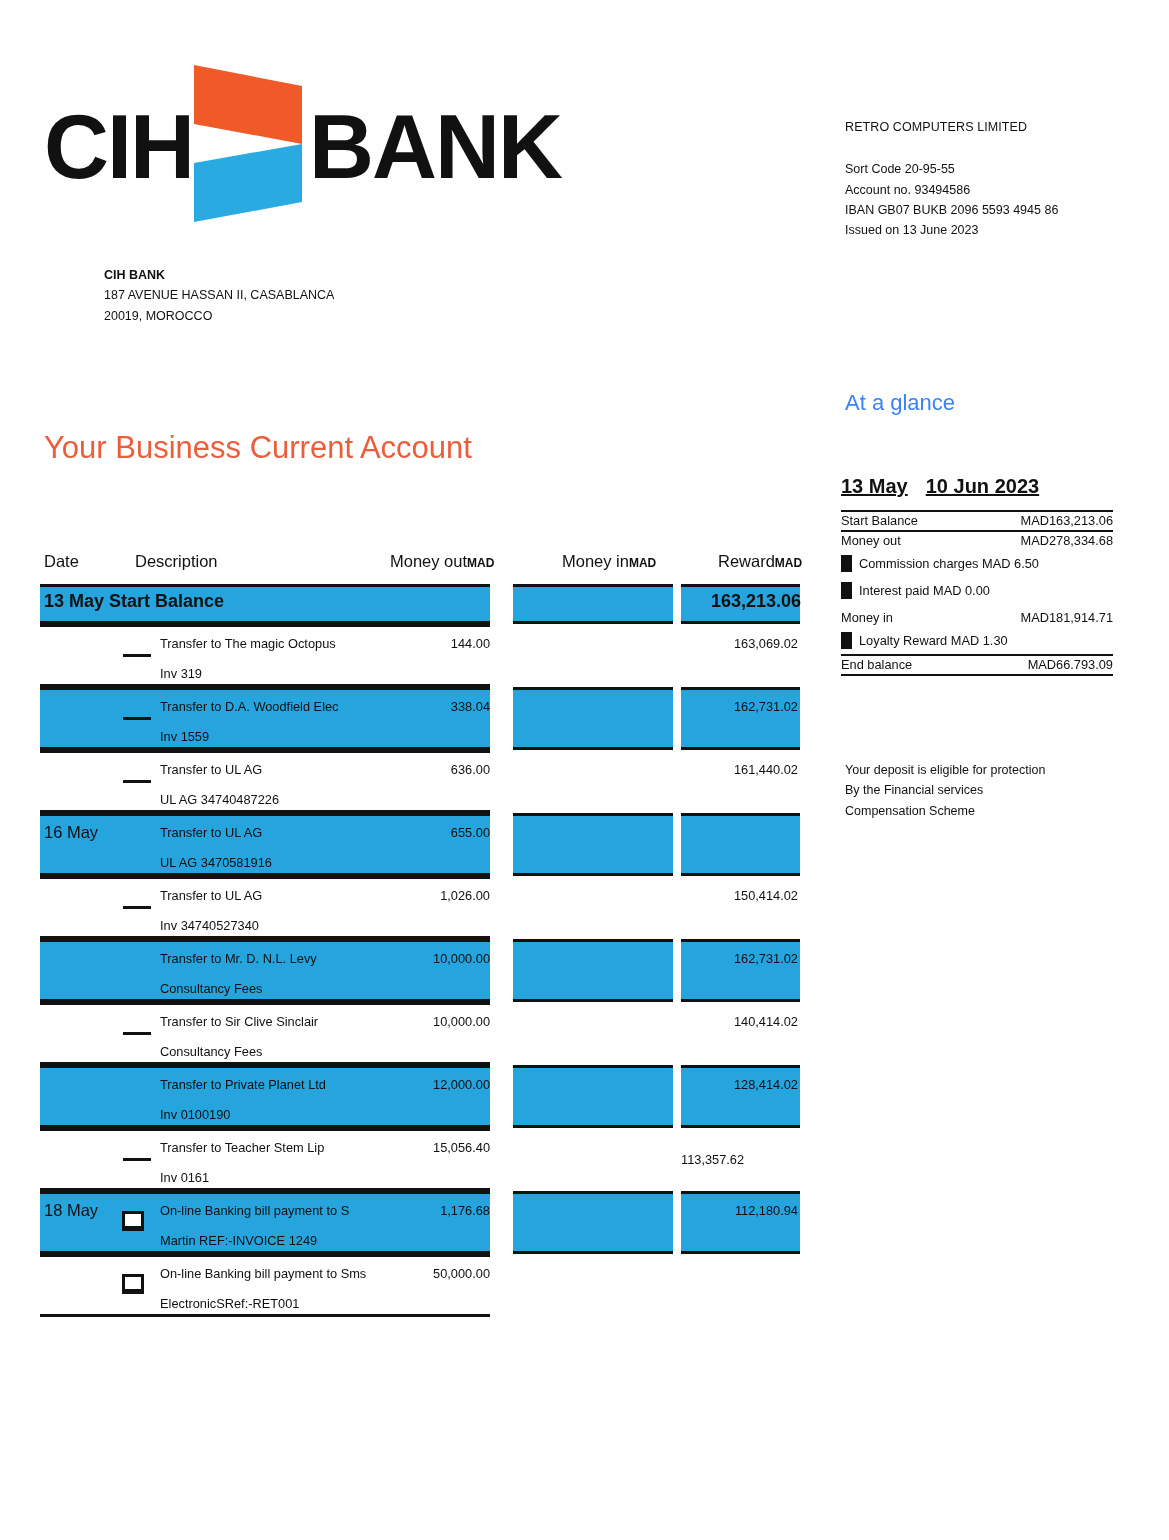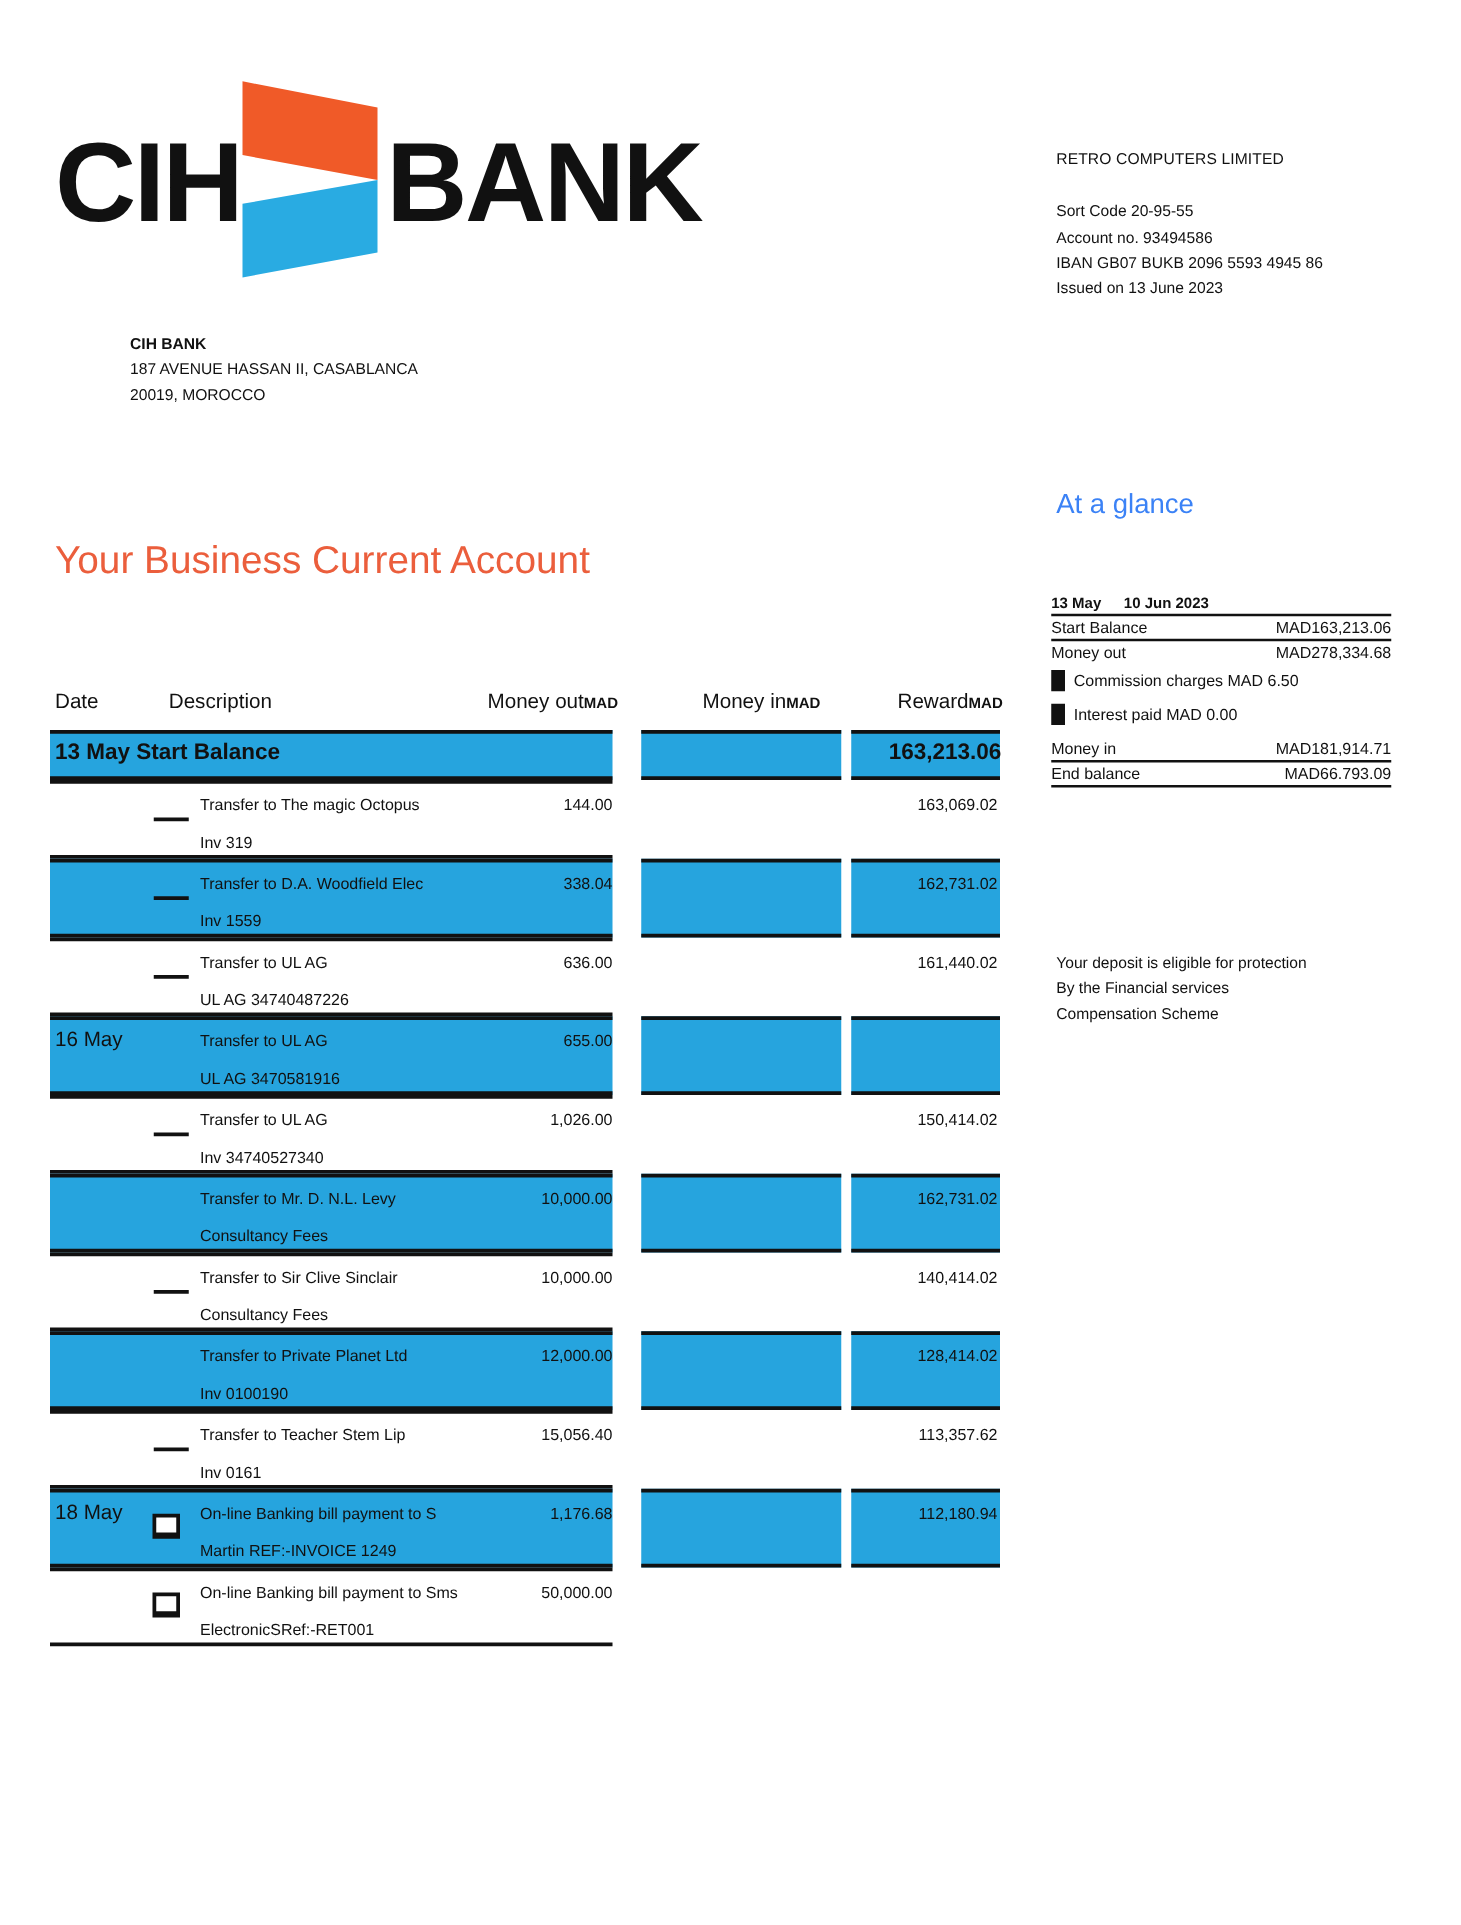--- a/index.html
+++ b/index.html
@@ -42,21 +42,21 @@
     font-size: 31px; color: #EB5E3C; font-weight: 400; letter-spacing: 0px;
   }
 
   
   .glance-title {
     position: absolute; left: 845px; top: 390px;
     font-size: 22px; color: #3b82f6; font-weight: 400;
   }
   .glance { position: absolute; left: 841px; top: 474px; width: 272px; font-size: 12.8px; }
   .g-row { display: flex; justify-content: space-between; align-items: baseline; padding: 1px 0 2px 0; }
-  .g-head { font-size: 12px; font-weight: 700; padding-bottom: 2px; }
+  .g-head { font-size: 20px; font-weight: 700; padding-bottom: 12px; text-decoration: underline; }
   .g-head .g-h2 { margin-left: 18px; }
   .rule-thick { border-top: 2.5px solid #111; }
   .rule-med { border-top: 2px solid #111; }
   .g-bullet-row { display: flex; align-items: center; gap: 7px; padding: 5px 0 5px 0; }
   .g-sq { width: 11px; height: 17px; background: #111; flex: none; }
   .g-note { position: absolute; left: 845px; top: 760px; font-size: 12.5px; line-height: 1.62; }
 
   
   .tbl { position: absolute; left: 40px; top: 552px; width: 760px; }
   .thead { position: relative; height: 32px; font-size: 16.5px; }
@@ -166,20 +166,24 @@
       <span class="g-sq"></span>
       <span>Commission charges MAD 6.50</span>
     </div>
     <div class="g-bullet-row">
       <span class="g-sq"></span>
       <span>Interest paid MAD 0.00</span>
     </div>
     <div class="g-row" style="padding-top:6px;">
       <span>Money in</span>
       <span>MAD181,914.71</span>
+    </div>
+    <div class="g-bullet-row">
+      <span class="g-sq"></span>
+      <span>Loyalty Reward MAD 1.30</span>
     </div>
     <div class="rule-med"></div>
     <div class="g-row">
       <span>End balance</span>
       <span>MAD66.793.09</span>
     </div>
     <div class="rule-thick"></div>
   </div>
 
   <div class="g-note">
@@ -278,21 +282,21 @@
           <div class="sub-text" style="top: 42px;">Inv 0100190</div>
           <div class="out-amt" style="left: 290px; width: 160px; top: 12px;">12,000.00</div>
           <div style="position: absolute; left: 641px; width: 117px; text-align: right; top: 12px; font-size: 12.8px;">128,414.02</div>
         </div>
         <div class="row" style="position: relative; height: 63px; margin-top: 0px;">
           <div class="seg seg-desc" style="position: absolute; left: 0px; width: 450px; top: 0px; bottom: 0px; border-top: 3px solid rgb(17, 17, 17); border-bottom: 3px solid rgb(17, 17, 17);"></div>
           <div class="dash" style="top: 30px;"></div>
           <div class="desc-text" style="top: 12px;">Transfer to Teacher Stem Lip</div>
           <div class="sub-text" style="top: 42px;">Inv 0161</div>
           <div class="out-amt" style="left: 290px; width: 160px; top: 12px;">15,056.40</div>
-          <div style="position: absolute; left: 641px; width: 117px; text-align: right; top: 12px; font-size: 12.8px;">113,357.62</div>
+          <div style="position: absolute; left: 641px; width: 117px; top: 24px; font-size: 12.8px;">113,357.62</div>
         </div>
         <div class="row hl" style="position: relative; height: 63px; margin-top: 0px;">
           <div class="seg seg-desc" style="position: absolute; left: 0px; width: 450px; top: 0px; bottom: 0px; border-top: 3px solid rgb(17, 17, 17); border-bottom: 3px solid rgb(17, 17, 17); background: rgb(38, 164, 222);"></div>
           <div class="seg seg-in" style="position: absolute; left: 473px; width: 160px; top: 0px; bottom: 0px; border-top: 3px solid rgb(17, 17, 17); border-bottom: 3px solid rgb(17, 17, 17); background: rgb(38, 164, 222);"></div>
           <div class="seg seg-bal" style="position: absolute; left: 641px; width: 119px; top: 0px; bottom: 0px; border-top: 3px solid rgb(17, 17, 17); border-bottom: 3px solid rgb(17, 17, 17); background: rgb(38, 164, 222);"></div>
           <div class="datecell">18 May</div>
           <div class="monitor" style="top: 20px;">
             <i></i>
           </div>
           <div class="desc-text" style="top: 12px;">On-line Banking bill payment to S</div>

